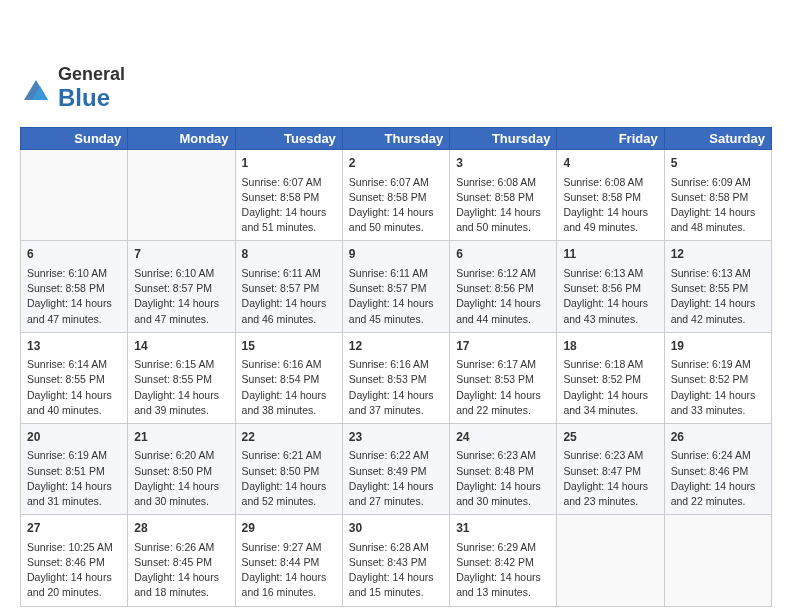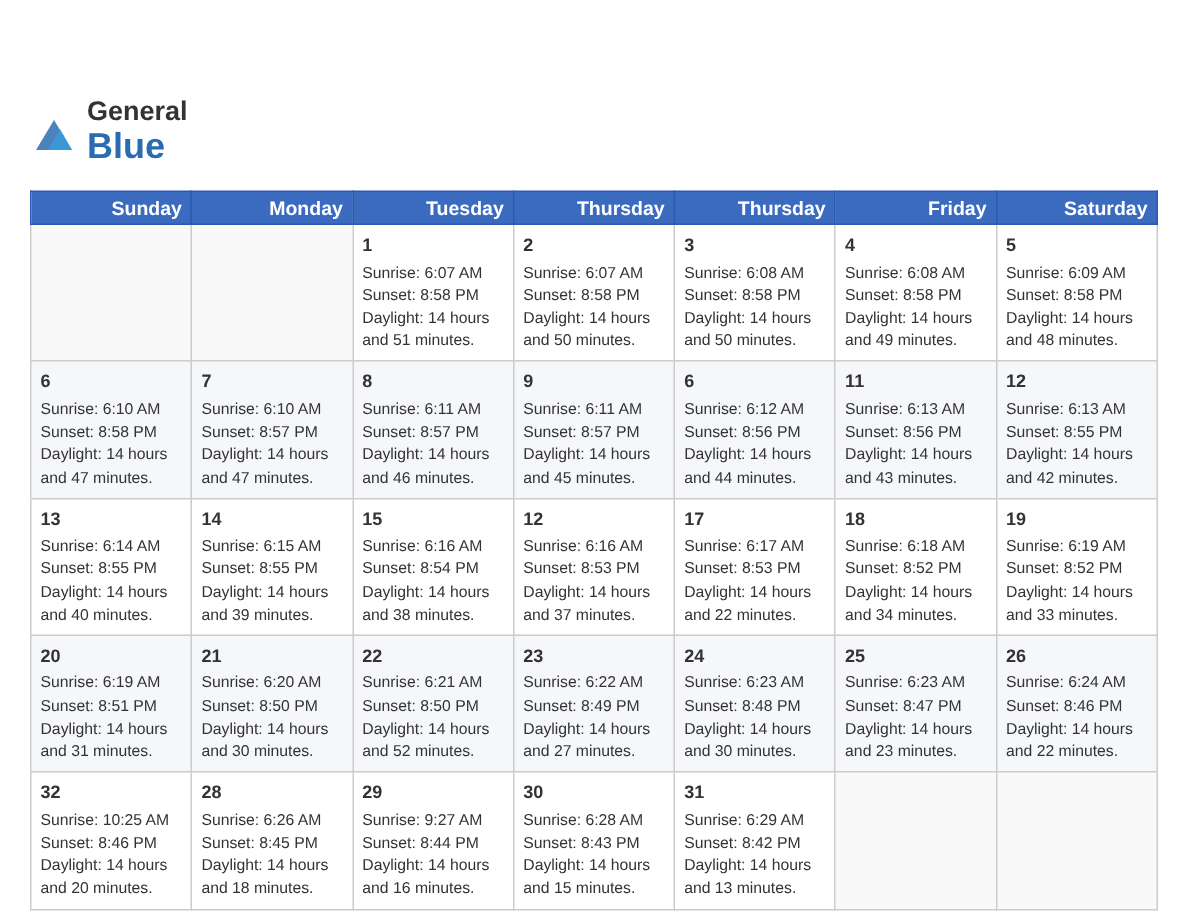--- a/index.html
+++ b/index.html
@@ -285,21 +285,21 @@
         </td>
         <td>
           <span class="day-number">26</span>
           <div>Sunrise: 6:24 AM</div>
           <div>Sunset: 8:46 PM</div>
           <div>Daylight: 14 hours and 22 minutes.</div>
         </td>
       </tr>
       <tr>
         <td>
-          <span class="day-number">32</span>
+          <span class="day-number">27</span>
           <div>Sunrise: 10:25 AM</div>
           <div>Sunset: 8:46 PM</div>
           <div>Daylight: 14 hours and 20 minutes.</div>
         </td>
         <td>
           <span class="day-number">28</span>
           <div>Sunrise: 6:26 AM</div>
           <div>Sunset: 8:45 PM</div>
           <div>Daylight: 14 hours and 18 minutes.</div>
         </td>

